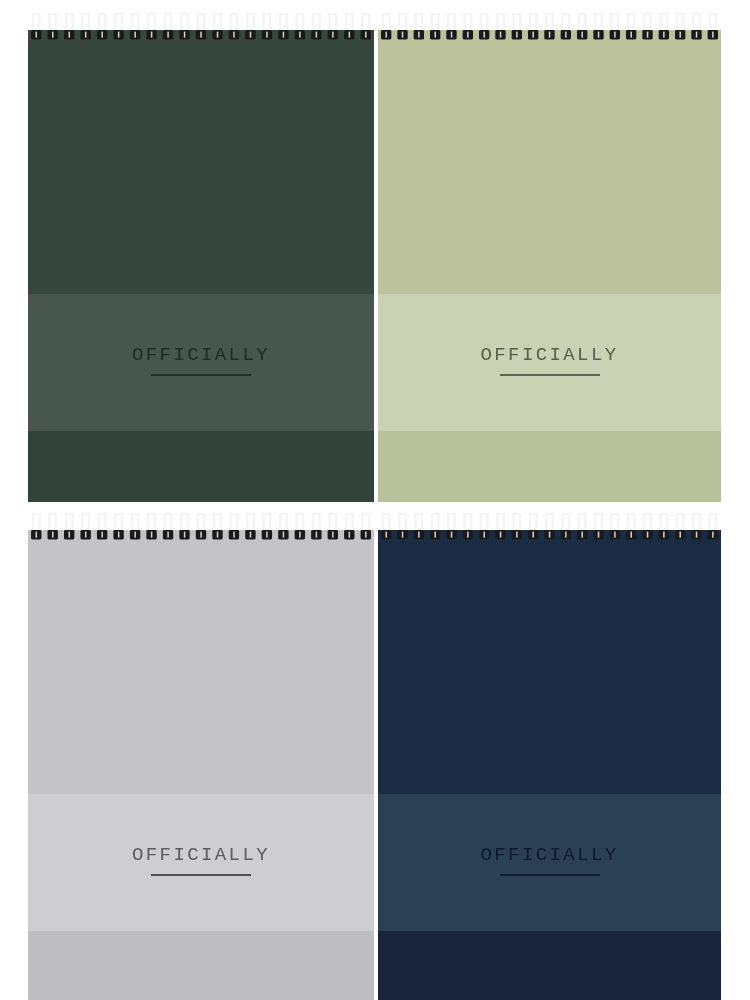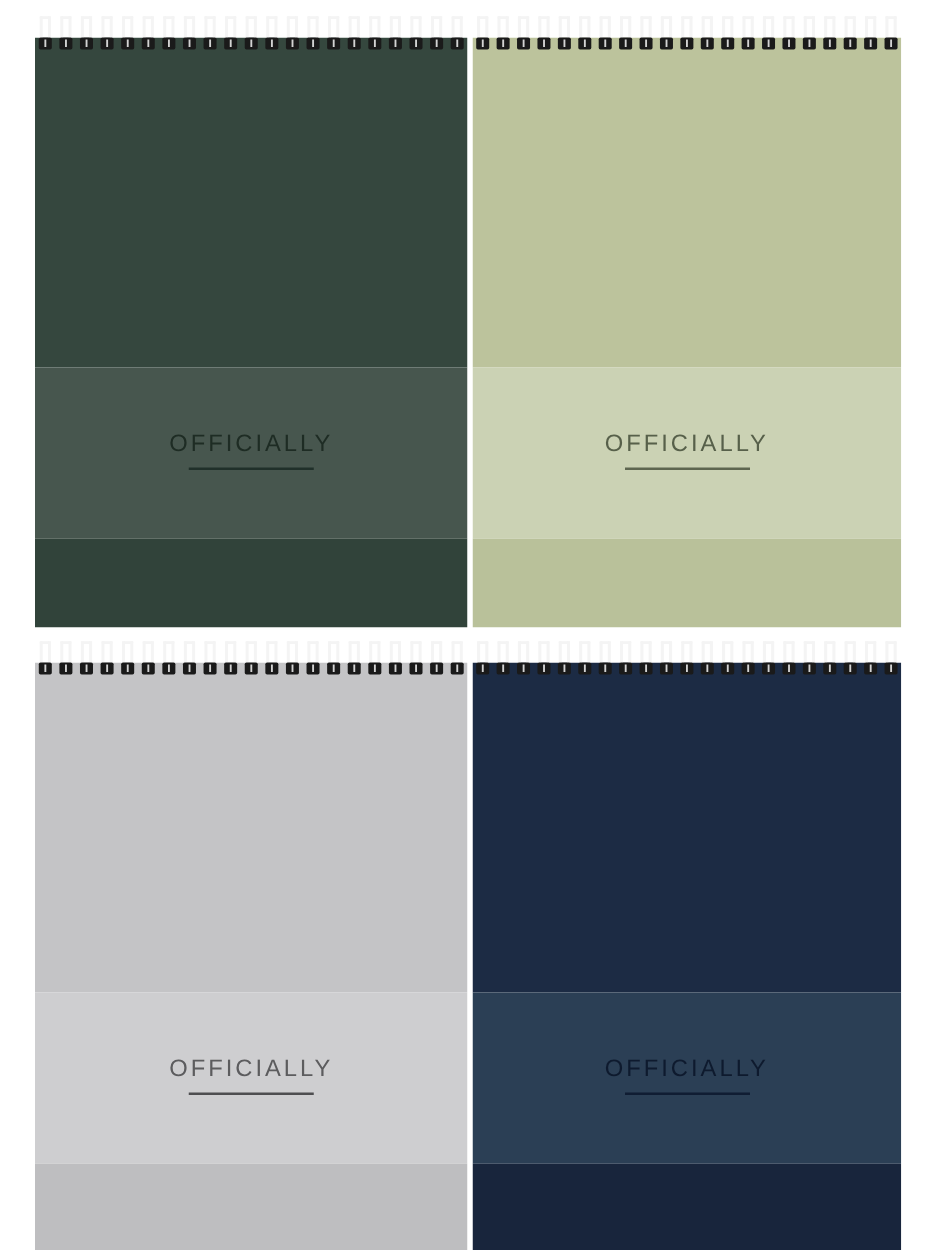--- a/index.html
+++ b/index.html
@@ -67,21 +67,21 @@
   
   .wordmark {
     position: absolute;
     left: 0;
     width: 100%;
     text-align: center;
     z-index: 3;
   }
   .wordmark-text {
     display: block;
-    font-family: Liberation Sans, sans-serif;
+    font-family: Liberation Mono, monospace;
     font-size: 19px;
     letter-spacing: 2.4px;
     line-height: 1;
     white-space: nowrap;
   }
   .wordmark-rule {
     display: block;
     margin: 9px auto 0 auto;
     height: 2px;
     width: 100px;

